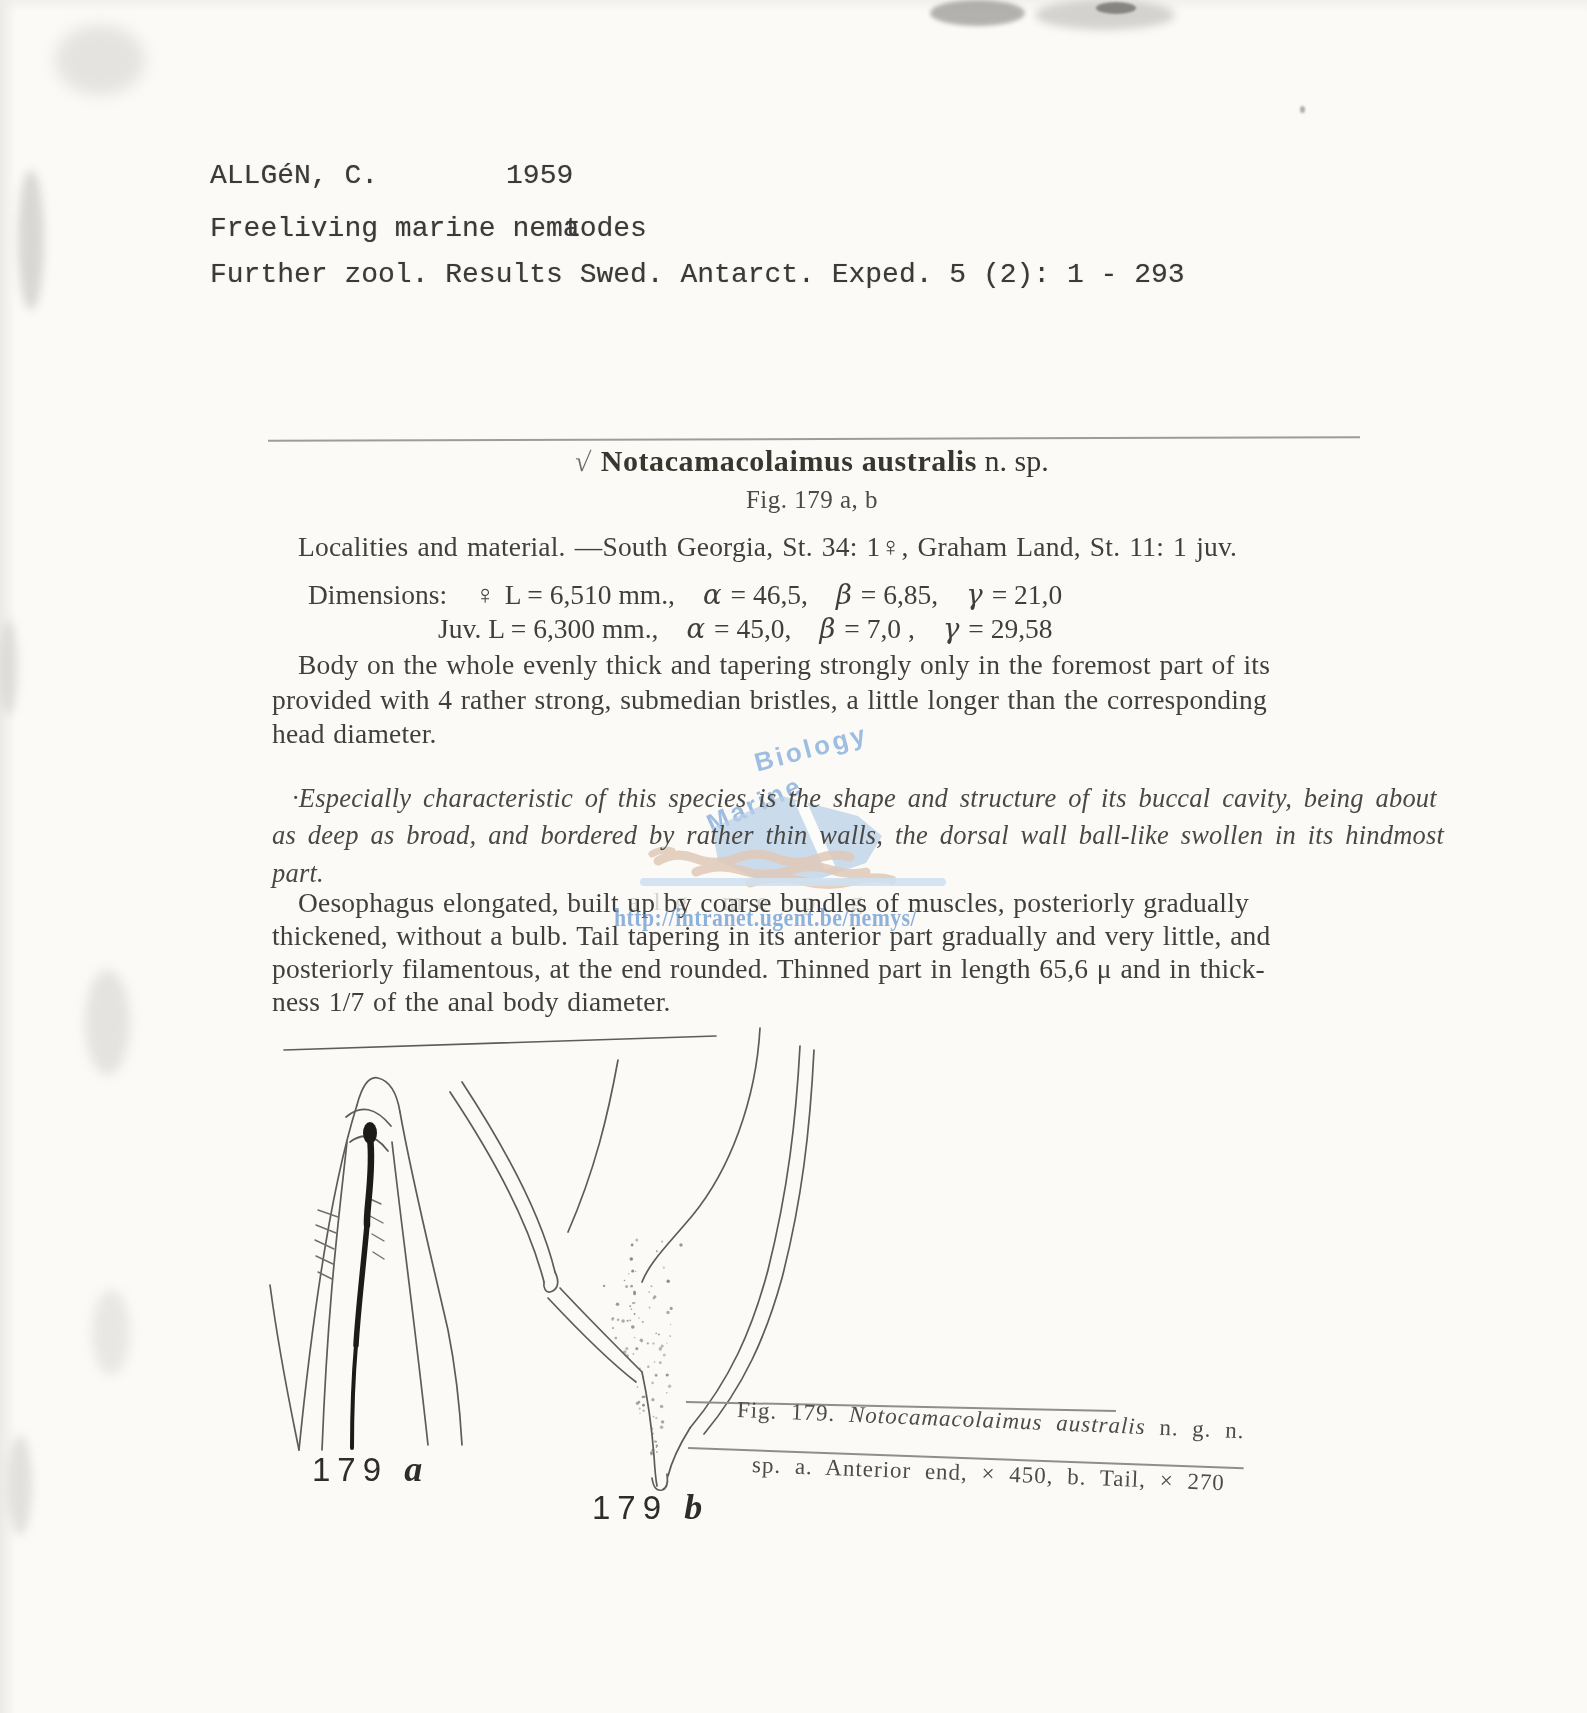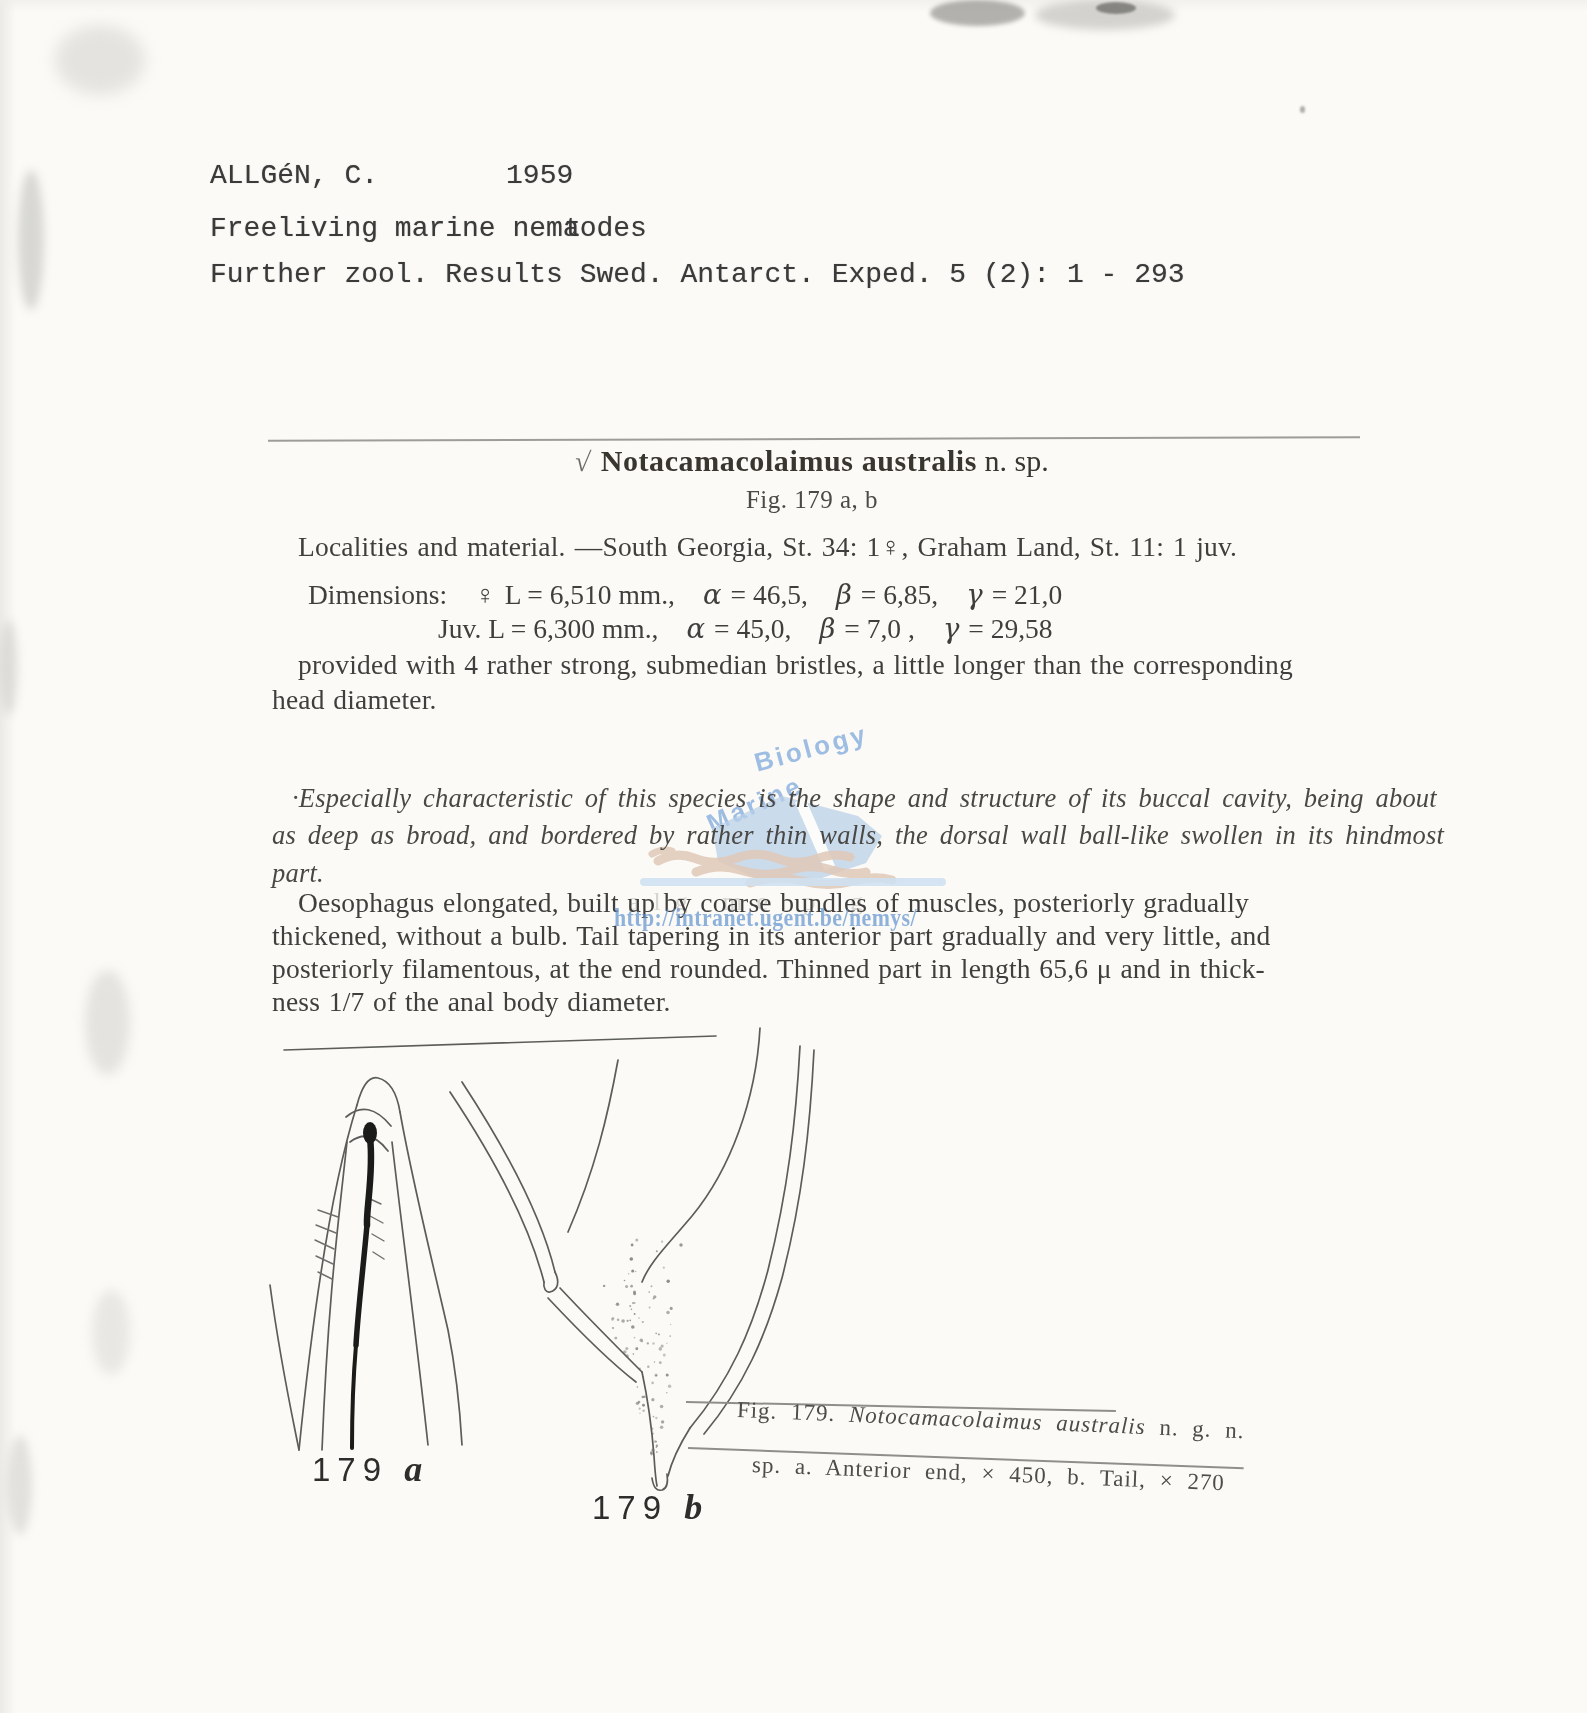--- a/index.html
+++ b/index.html
@@ -157,20 +157,21 @@
         <i class="gk">β</i>
         <span>= 7,0 ,</span>
       </span>
       <span class="dim-group">
         <i class="gk">γ</i>
         <span>= 29,58</span>
       </span>
     </div>
 
     <div class="para para-body1">
+      <div class="ln">Body on the whole evenly thick and tapering strongly only in the foremost part of its</div>
       <div class="ln">provided with 4 rather strong, submedian bristles, a little longer than the corresponding</div>
       <div class="ln">head diameter.</div>
     </div>
 
     <div class="para para-italic">
       <div class="ln">·Especially characteristic of this species is the shape and structure of its buccal cavity, being about</div>
       <div class="ln">as deep as broad, and bordered by rather thin walls, the dorsal wall ball-like swollen in its hindmost</div>
       <div class="ln">part.</div>
     </div>
 

